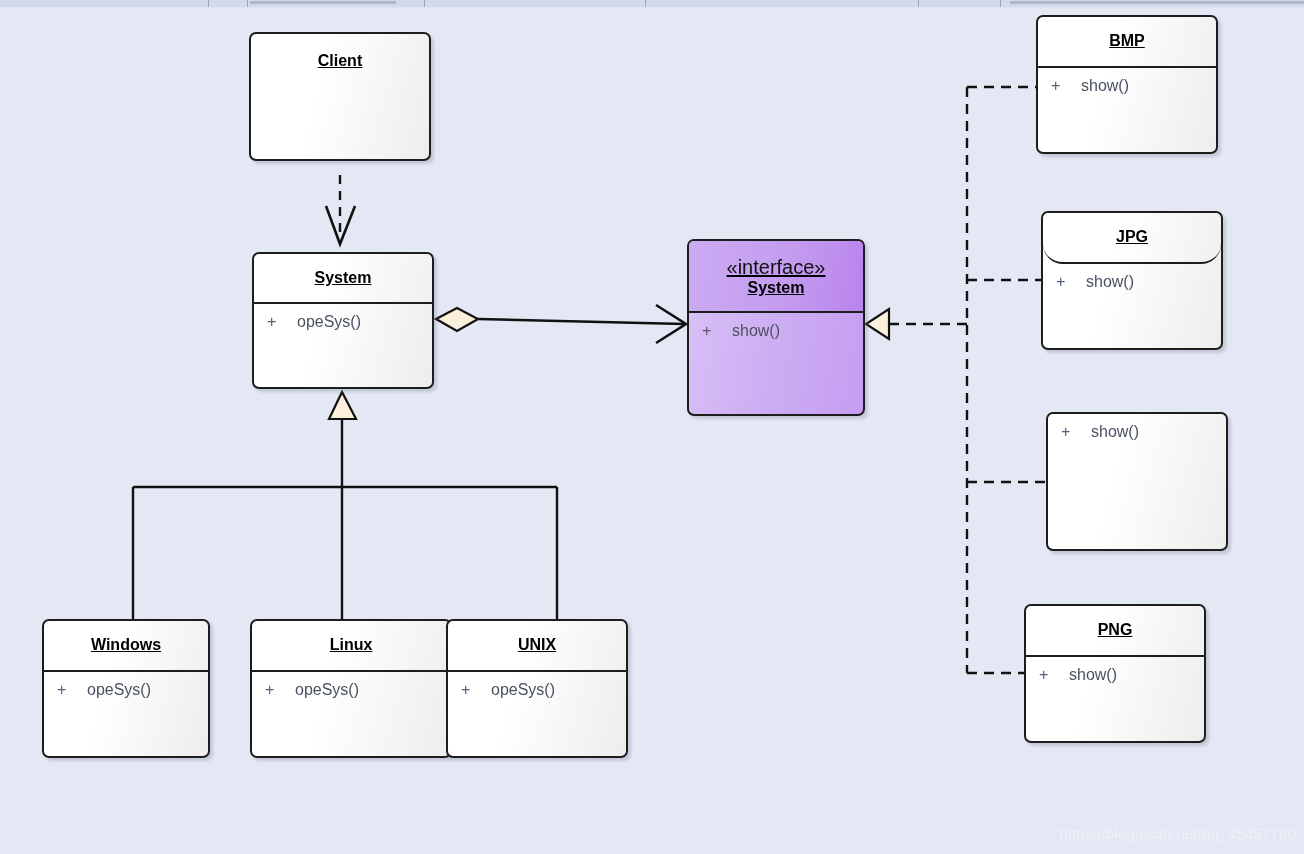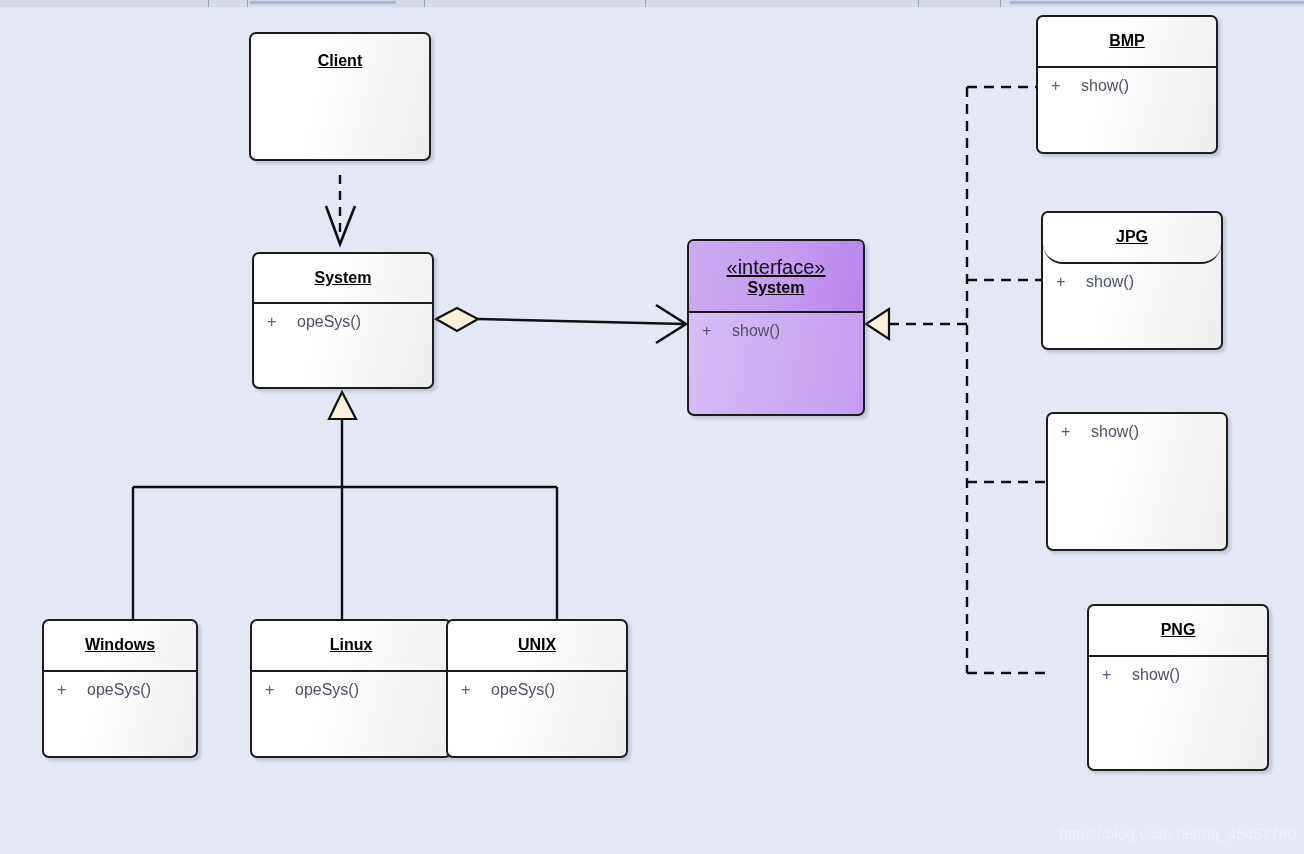--- a/index.html
+++ b/index.html
@@ -158,21 +158,21 @@
       <span class="cname">System</span>
     </div>
     <div class="ops">
       <div class="op">
         <span class="vis">+</span>
         <span class="sig">show()</span>
       </div>
     </div>
   </div>
 
-  <div class="uml" style="left:42px;top:619px;width:156px;height:139px;">
+  <div class="uml" style="left:42px;top:619px;width:168px;height:139px;">
     <div class="hdr" style="height:51px;">
       <span class="cname">Windows</span>
     </div>
     <div class="ops">
       <div class="op">
         <span class="vis">+</span>
         <span class="sig">opeSys()</span>
       </div>
     </div>
   </div>
@@ -227,21 +227,21 @@
 
   <div class="uml" style="left:1046px;top:412px;width:182px;height:139px;">
     <div class="ops">
       <div class="op">
         <span class="vis">+</span>
         <span class="sig">show()</span>
       </div>
     </div>
   </div>
 
-  <div class="uml" style="left:1087px;top:604px;width:182px;height:167px;">
+  <div class="uml" style="left:1024px;top:604px;width:182px;height:139px;">
     <div class="hdr" style="height:51px;">
       <span class="cname">PNG</span>
     </div>
     <div class="ops">
       <div class="op">
         <span class="vis">+</span>
         <span class="sig">show()</span>
       </div>
     </div>
   </div>

